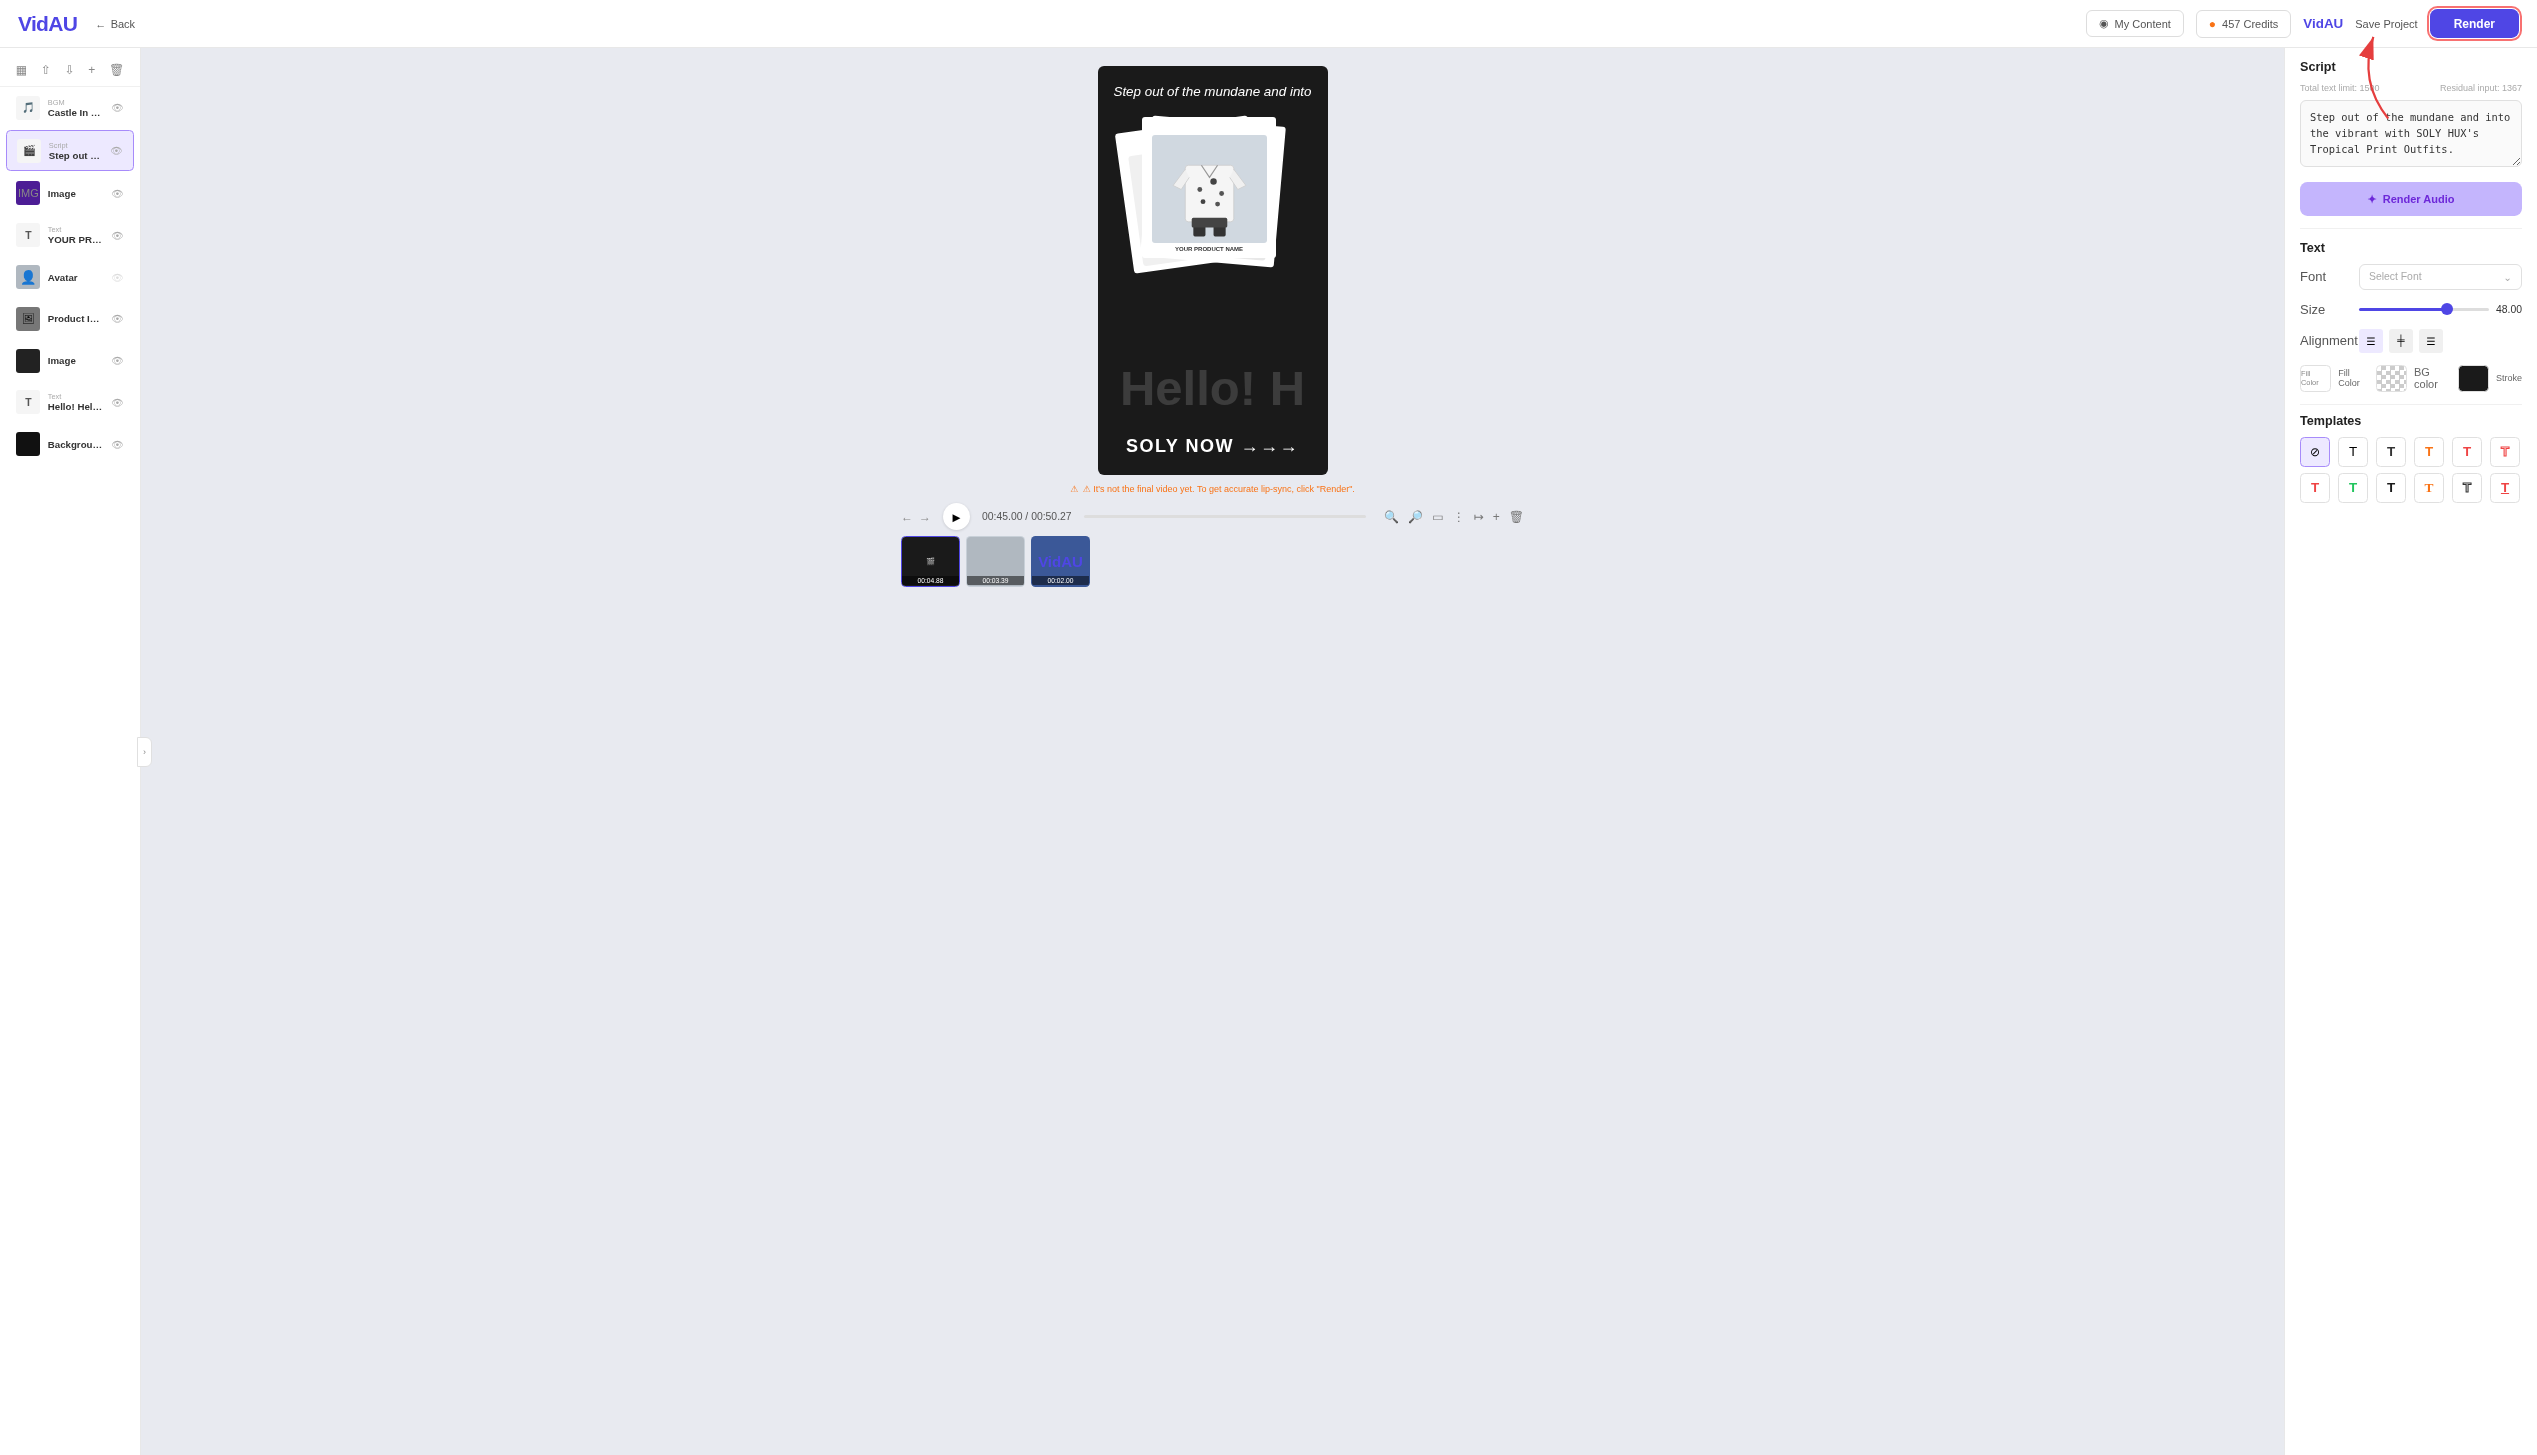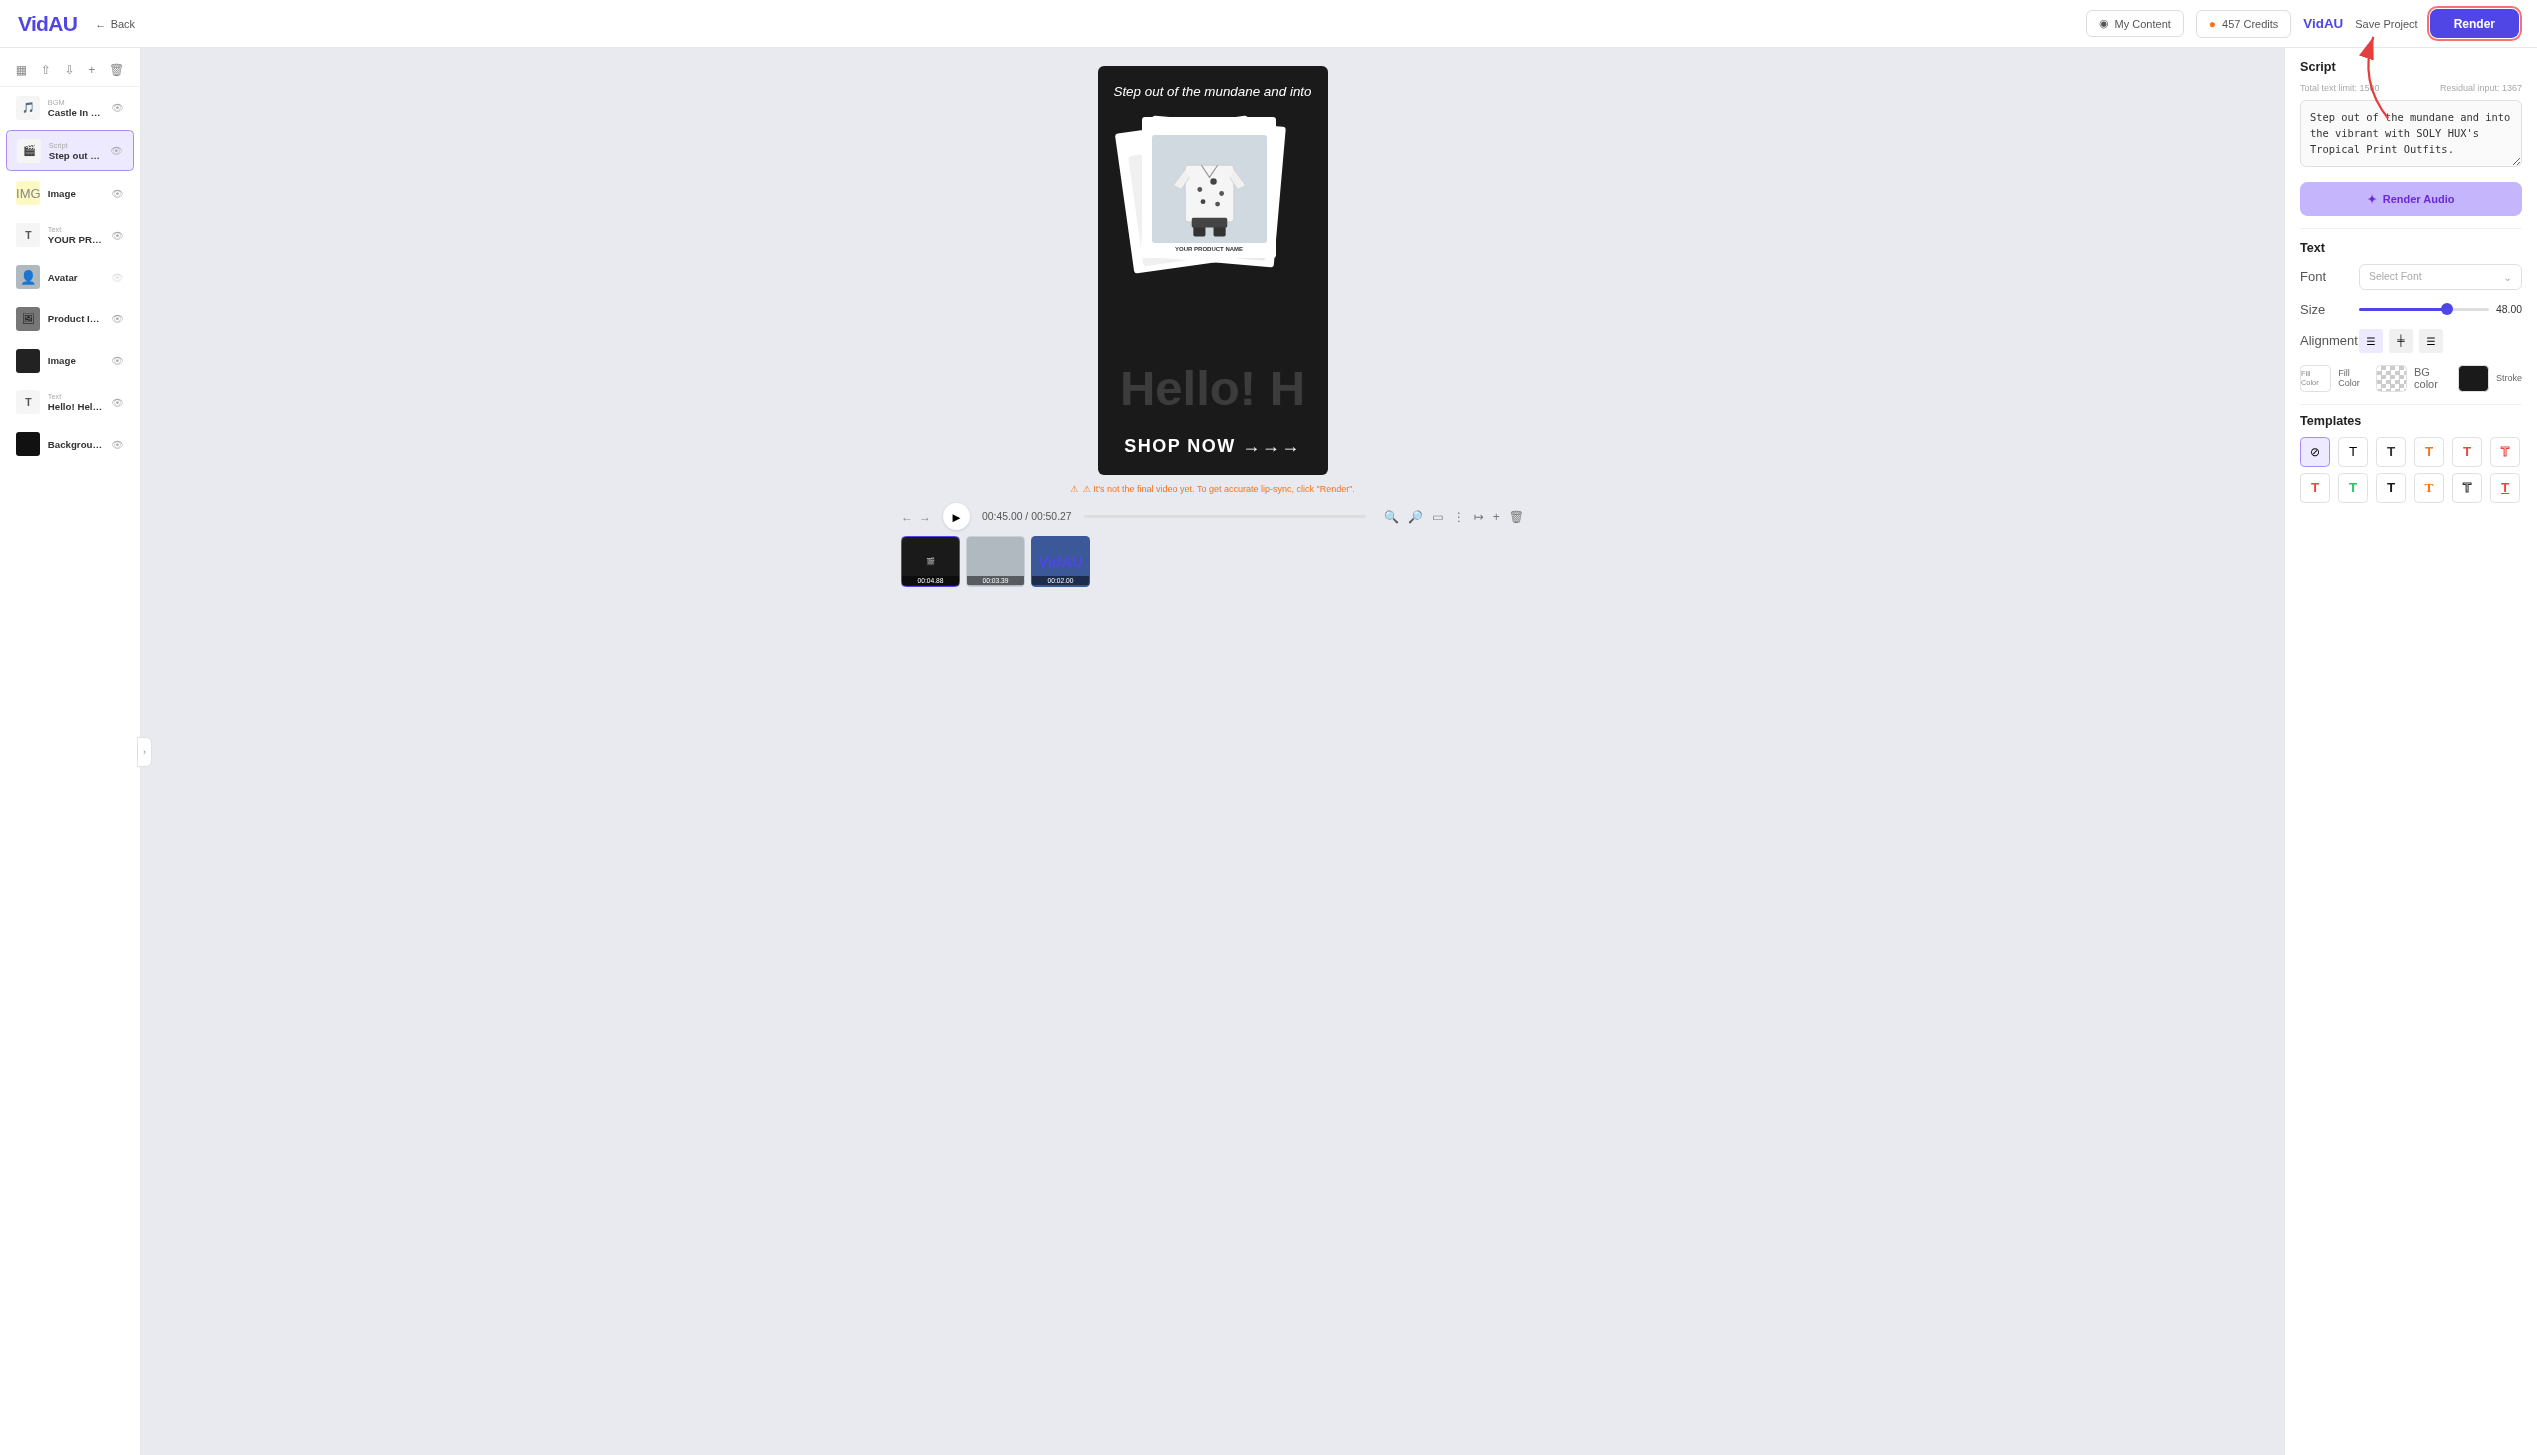--- a/index.html
+++ b/index.html
@@ -164,21 +164,21 @@
     <div class="layer-item active">
       <div class="layer-icon text-icon">🎬</div>
       <div class="layer-info">
         <div class="layer-sublabel">Script</div>
         <div class="layer-label">Step out of th...</div>
       </div>
       <span class="layer-eye">👁</span>
     </div>
 
     <div class="layer-item">
-      <div class="layer-icon" style="background:#fef9c3; font-size:13px; color:#888;">IMG</div>
+      <div class="layer-icon" style="background:#4c1d95; font-size:11px; color:#888;">IMG</div>
       <div class="layer-info">
         <div class="layer-sublabel"></div>
         <div class="layer-label">Image</div>
       </div>
       <span class="layer-eye">👁</span>
     </div>
 
     <div class="layer-item">
       <div class="layer-icon text-icon">T</div>
       <div class="layer-info">
@@ -267,21 +267,21 @@
               <rect x="30" y="100" width="15" height="18" rx="2" fill="#333"></rect>
               <rect x="55" y="100" width="15" height="18" rx="2" fill="#333"></rect>
               <rect x="28" y="95" width="44" height="12" rx="2" fill="#444"></rect>
             </svg>
           </div>
           <div class="product-name">YOUR PRODUCT NAME</div>
         </div>
       </div>
 
       <div class="preview-bg-text">Hello! H</div>
-      <div class="shop-now">SHOP NOW →→→</div>
+      <div class="shop-now">SOLY NOW →→→</div>
     </div>
 
     <div class="warning-bar">
       <span>⚠</span>
       <span>⚠ It's not the final video yet. To get accurate lip-sync, click "Render".</span>
     </div>
 
     <div class="playback-controls">
       <div class="nav-undo-redo">
         <button>←</button>

